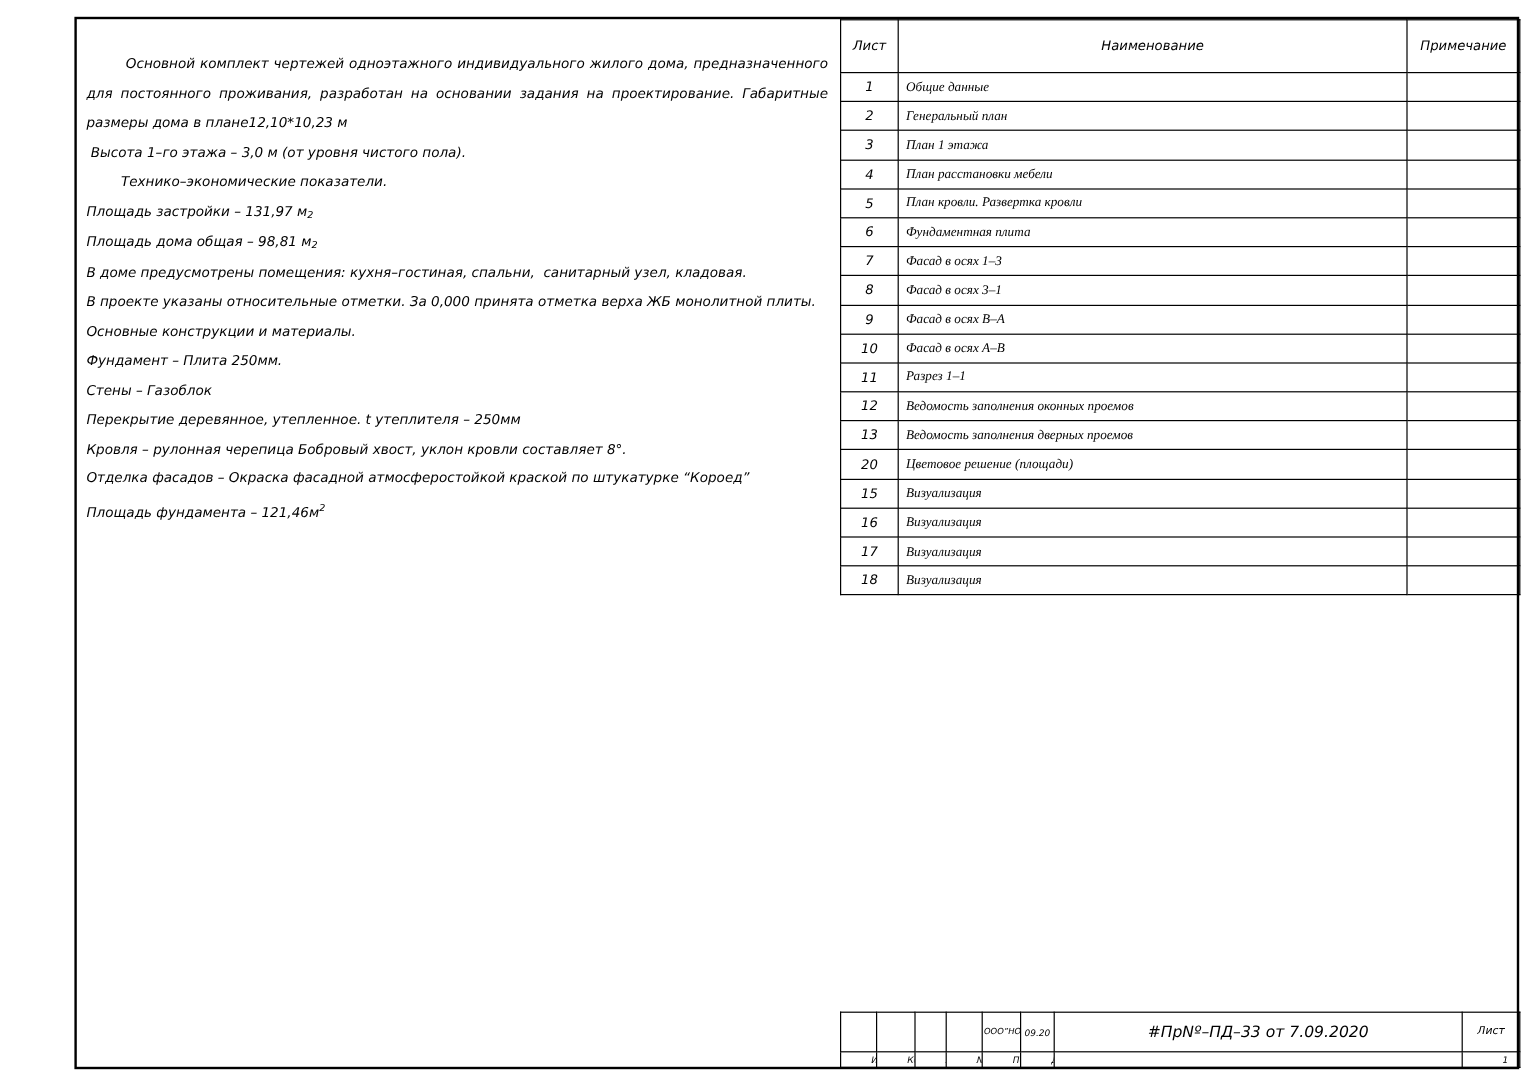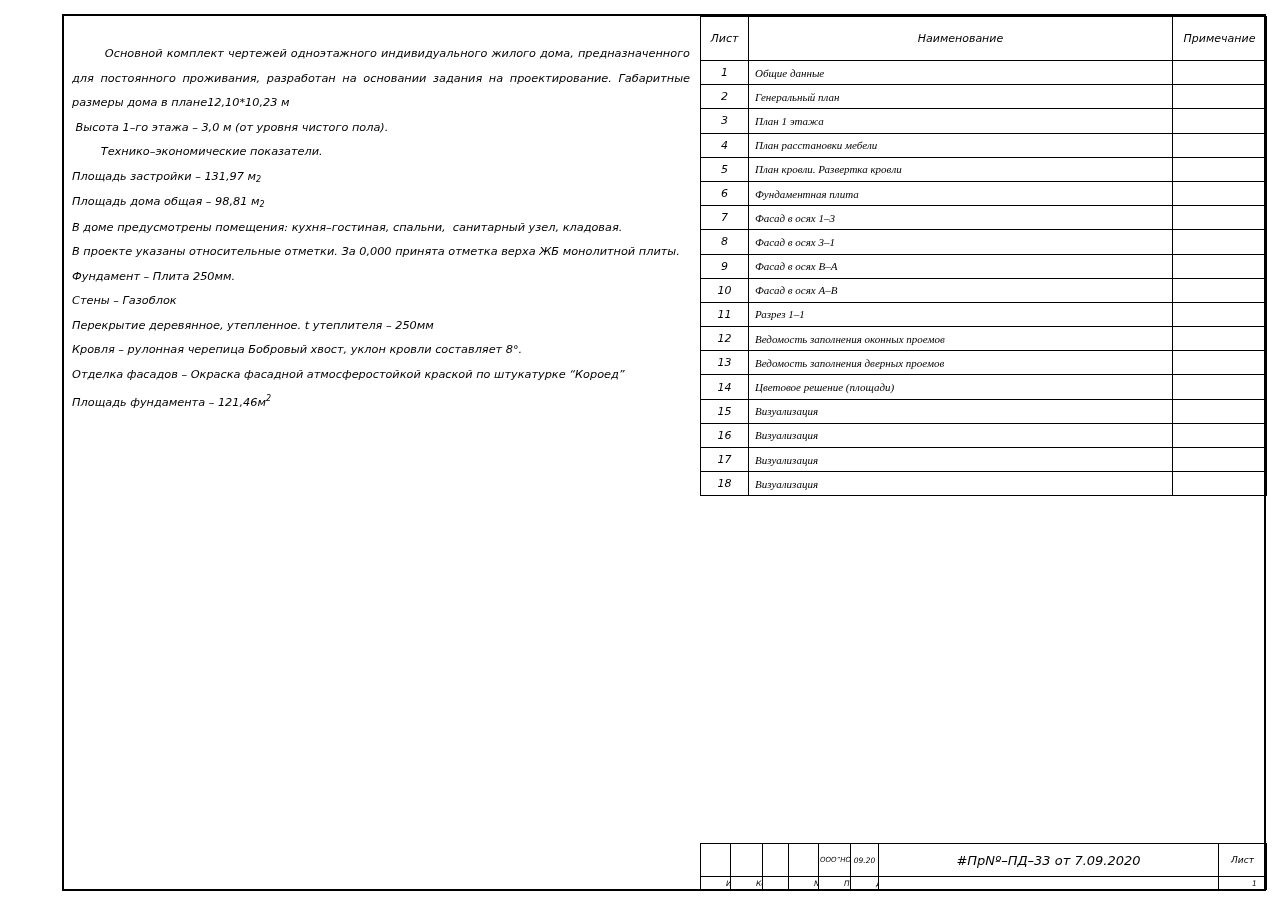--- a/index.html
+++ b/index.html
@@ -149,20 +149,21 @@
   <div class="frame-outer"></div>
 
   <div class="notes">
     <p class="just">        Основной комплект чертежей одноэтажного индивидуального жилого дома, предназначенного для постоянного проживания, разработан на основании задания на проектирование. Габаритные размеры дома в плане12,10*10,23 м</p>
     <p> Высота 1–го этажа – 3,0 м (от уровня чистого пола).</p>
     <p>        Технико–экономические показатели.</p>
     <p><span>Площадь застройки – 131,97 м</span><sub>2</sub></p>
     <p><span>Площадь дома общая – 98,81 м</span><sub>2</sub></p>
     <p>В доме предусмотрены помещения: кухня–гостиная, спальни,  санитарный узел, кладовая.</p>
     <p>В проекте указаны относительные отметки. За 0,000 принята отметка верха ЖБ монолитной плиты.</p>
+    <p>Основные конструкции и материалы.</p>
     <p>Фундамент – Плита 250мм.</p>
     <p>Стены – Газоблок</p>
     <p>Перекрытие деревянное, утепленное. t утеплителя – 250мм</p>
     <p>Кровля – рулонная черепица Бобровый хвост, уклон кровли составляет 8°.</p>
     <p>Отделка фасадов – Окраска фасадной атмосферостойкой краской по штукатурке “Короед”</p>
     <p><span>Площадь фундамента – 121,46м</span><sup>2</sup></p>
   </div>
 
   <table class="reg">
     <colgroup>
@@ -237,21 +238,21 @@
           <td class="num">12</td>
           <td class="name">Ведомость заполнения оконных проемов</td>
           <td class="note"></td>
         </tr>
         <tr>
           <td class="num">13</td>
           <td class="name">Ведомость заполнения дверных проемов</td>
           <td class="note"></td>
         </tr>
         <tr>
-          <td class="num">14</td>
+          <td class="num">20</td>
           <td class="name">Цветовое решение (площади)</td>
           <td class="note"></td>
         </tr>
         <tr>
           <td class="num">15</td>
           <td class="name">Визуализация</td>
           <td class="note"></td>
         </tr>
         <tr>
           <td class="num">16</td>

